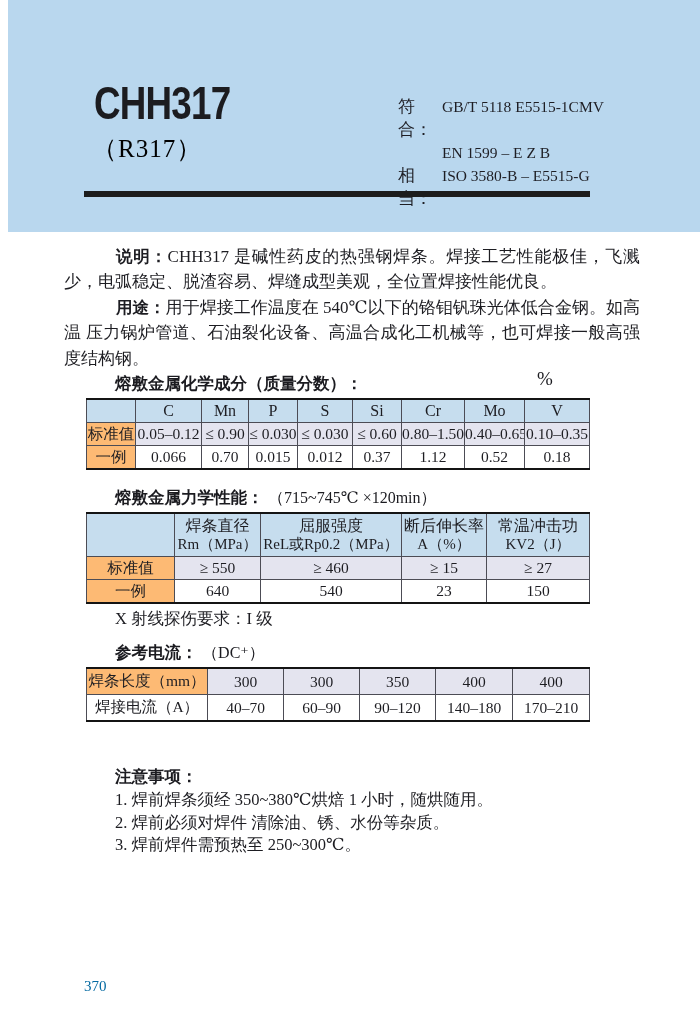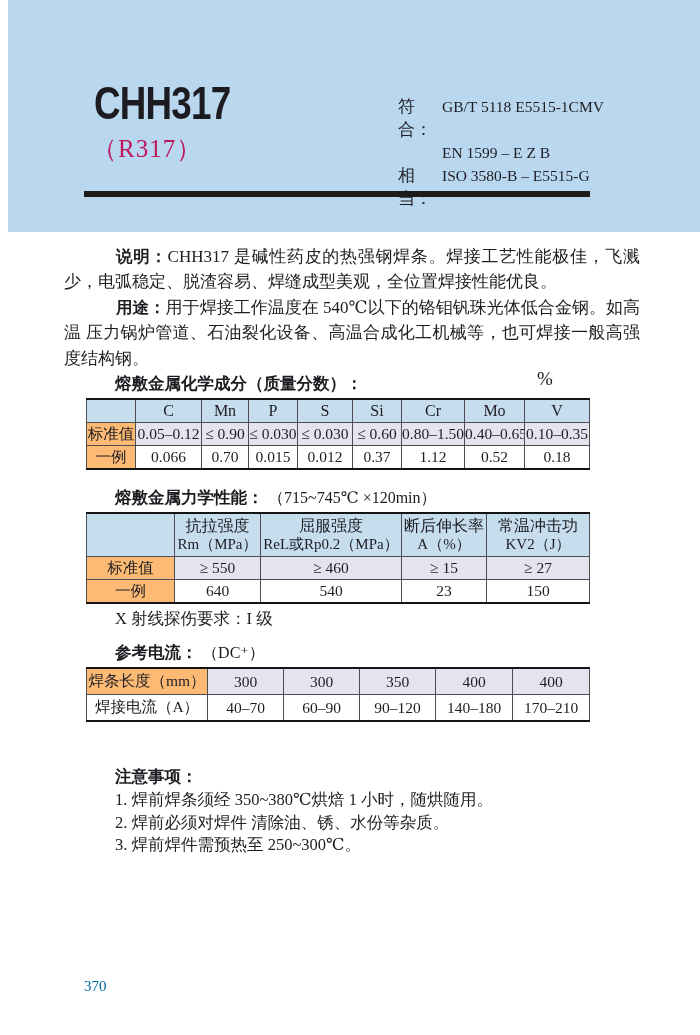--- a/index.html
+++ b/index.html
@@ -9,21 +9,21 @@
     -webkit-font-smoothing:antialiased;
   }
   .abs{position:absolute;}
   
   .header-band{left:8px;top:0;width:700px;height:232px;background:#b9d7ee;}
   .model-title{
     left:86px;top:80px;font-family:"Liberation Sans","DejaVu Sans",sans-serif;
     font-weight:bold;font-size:46px;letter-spacing:-1px;color:#1c1c20;
     transform:scaleX(0.80);transform-origin:left top;line-height:1;
   }
-  .model-alias{left:84px;top:132px;font-size:25px;letter-spacing:1px;color:#be185d;}
+  .model-alias{left:84px;top:132px;font-size:25px;letter-spacing:1px;color:#000000;}
   .standards{left:390px;top:95px;font-size:15.5px;line-height:23px;color:#1e1e24;}
   .std-row{display:flex;}
   .std-label{
     font-family:"Liberation Sans","DejaVu Sans",sans-serif;font-weight:normal;
     font-size:17px;width:44px;flex:0 0 44px;
   }
   .std-indent{width:44px;flex:0 0 44px;}
   .rule-bar{left:84px;top:191px;width:506px;height:6px;background:#1c1c1c;}
   
   .intro{left:64px;top:244px;width:576px;font-size:17px;line-height:25.4px;text-align:justify;}
@@ -154,21 +154,21 @@
     <col style="width:88px">
       <col style="width:86px">
       <col style="width:141px">
       <col style="width:85px">
       <col style="width:103px">
   </colgroup>
   <tbody>
       <tr>
     <td class="hdr-bg mh"></td>
     <td class="hdr-bg mh">
-      <div>抗拉强度</div>
+      <div>焊条直径</div>
       <div class="mh-sub">Rm（MPa）</div>
     </td>
     <td class="hdr-bg mh">
       <div>屈服强度</div>
       <div class="mh-sub">ReL或Rp0.2（MPa）</div>
     </td>
     <td class="hdr-bg mh">
       <div>断后伸长率</div>
       <div class="mh-sub">A（%）</div>
     </td>

